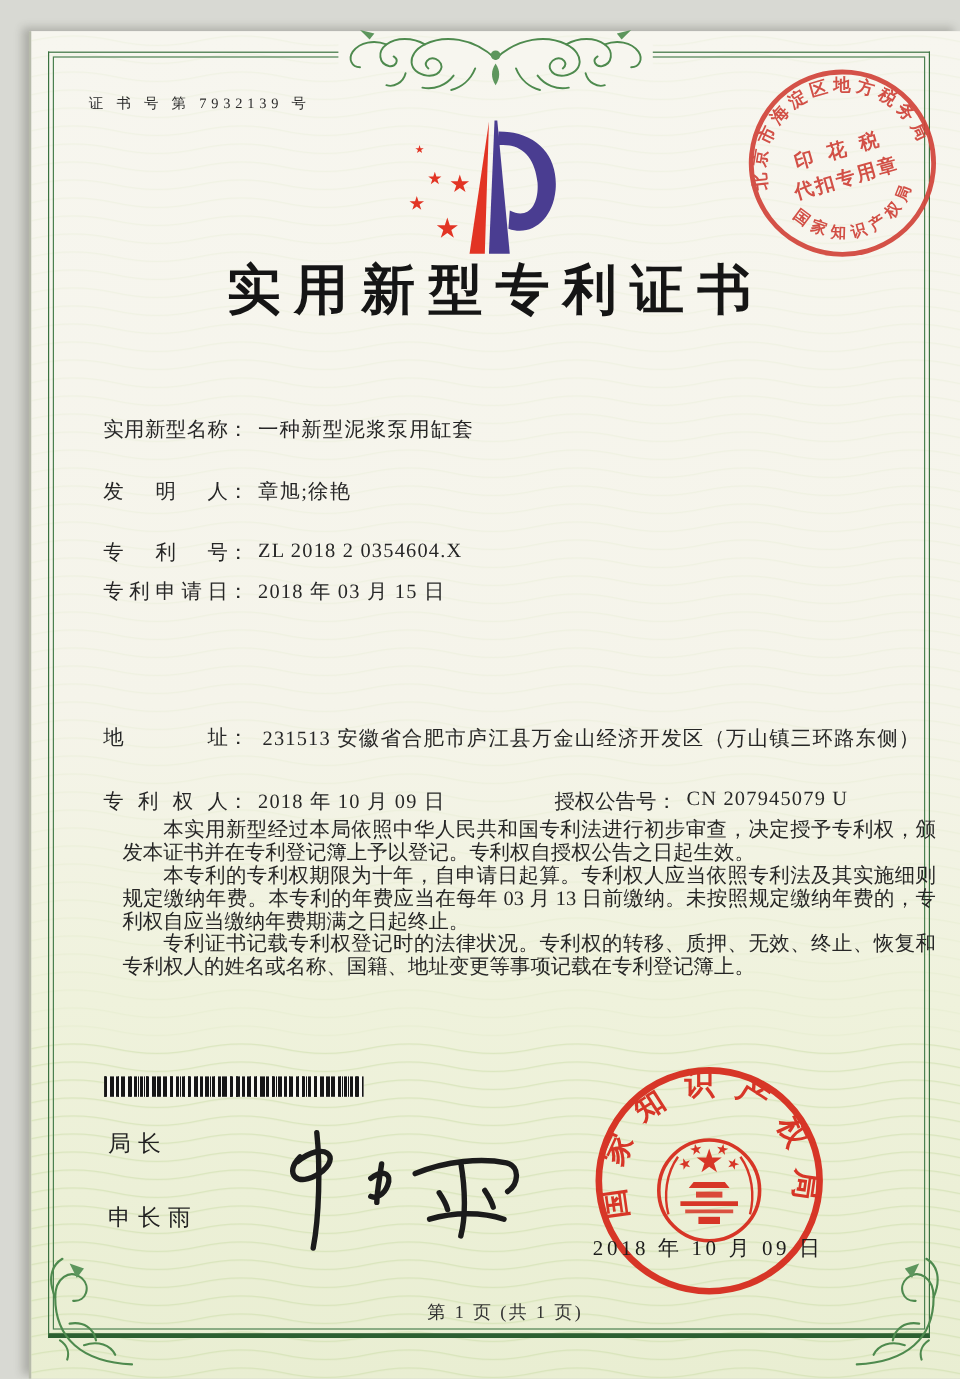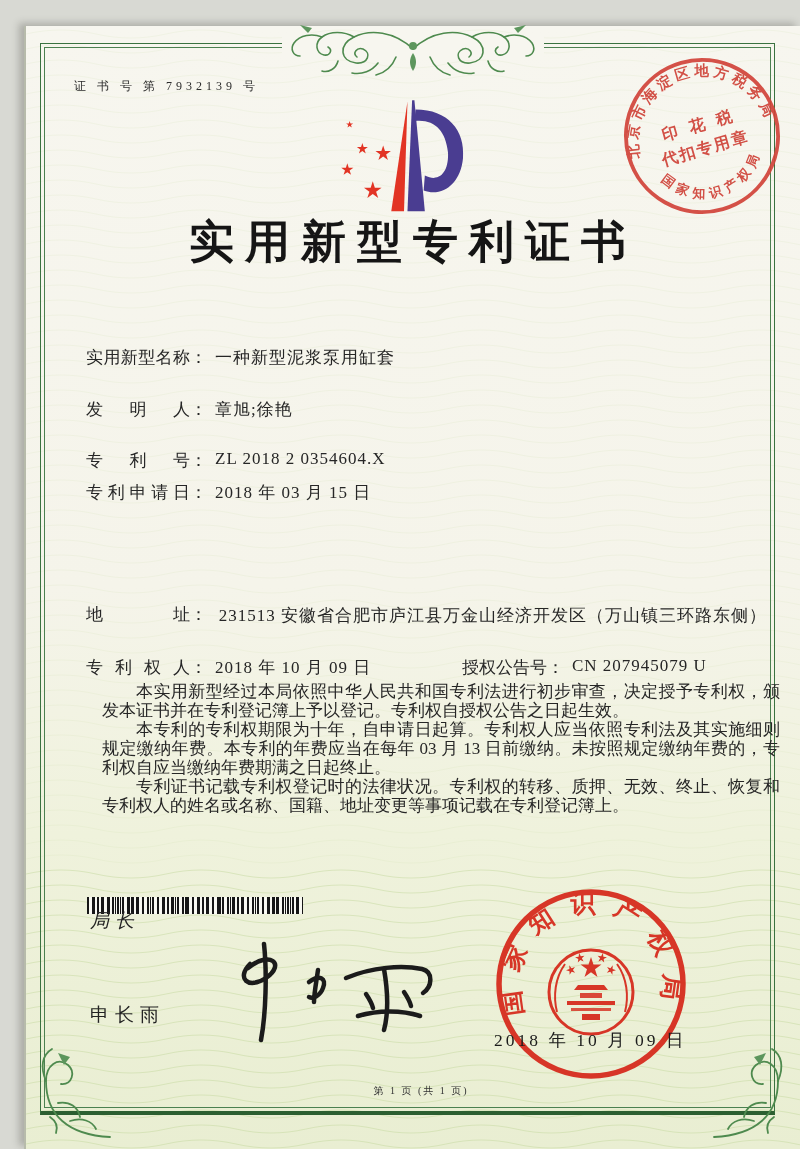--- a/index.html
+++ b/index.html
@@ -44,31 +44,31 @@
   .paragraphs p{margin:0;text-indent:2em;}
   .barcode{
     position:absolute;left:61px;top:871px;width:216px;height:17px;
     background-image:
       repeating-linear-gradient(90deg,#161616 0 2px,rgba(0,0,0,0) 2px 5px),
       repeating-linear-gradient(90deg,#161616 0 1px,rgba(0,0,0,0) 1px 7px),
       repeating-linear-gradient(90deg,#161616 0 1px,rgba(0,0,0,0) 1px 11px);
     background-color:#f8f8f2;
   }
   .signer{position:absolute;left:64px;font-size:19px;letter-spacing:6px;color:#232323;}
-  .signer.s1{top:882px;font-style:italic;}
+  .signer.s1{top:914px;}
   .signer.s2{top:976px;}
   .signature{position:absolute;left:196px;top:912px;}
   .issue-seal{position:absolute;left:465px;top:858px;z-index:2;opacity:.93;}
   .seal-date{
     position:absolute;left:468px;top:1002px;z-index:3;
     font-size:17.5px;letter-spacing:3px;color:#1c1c1c;white-space:nowrap;
   }
   .footer{
     position:absolute;left:0;right:0;top:1058px;text-align:center;
-    font-size:10px;letter-spacing:2px;color:#333;margin-left:16px;
+    font-size:15px;letter-spacing:2px;color:#333;margin-left:16px;
   }
   .corner-flourish{position:absolute;z-index:2;}
   .corner-flourish.bl{left:4px;bottom:6px;}
   .corner-flourish.br{right:6px;bottom:6px;transform:scaleX(-1);}
 </style>
 </head>
 <body>
 
 <div class="page">
 

